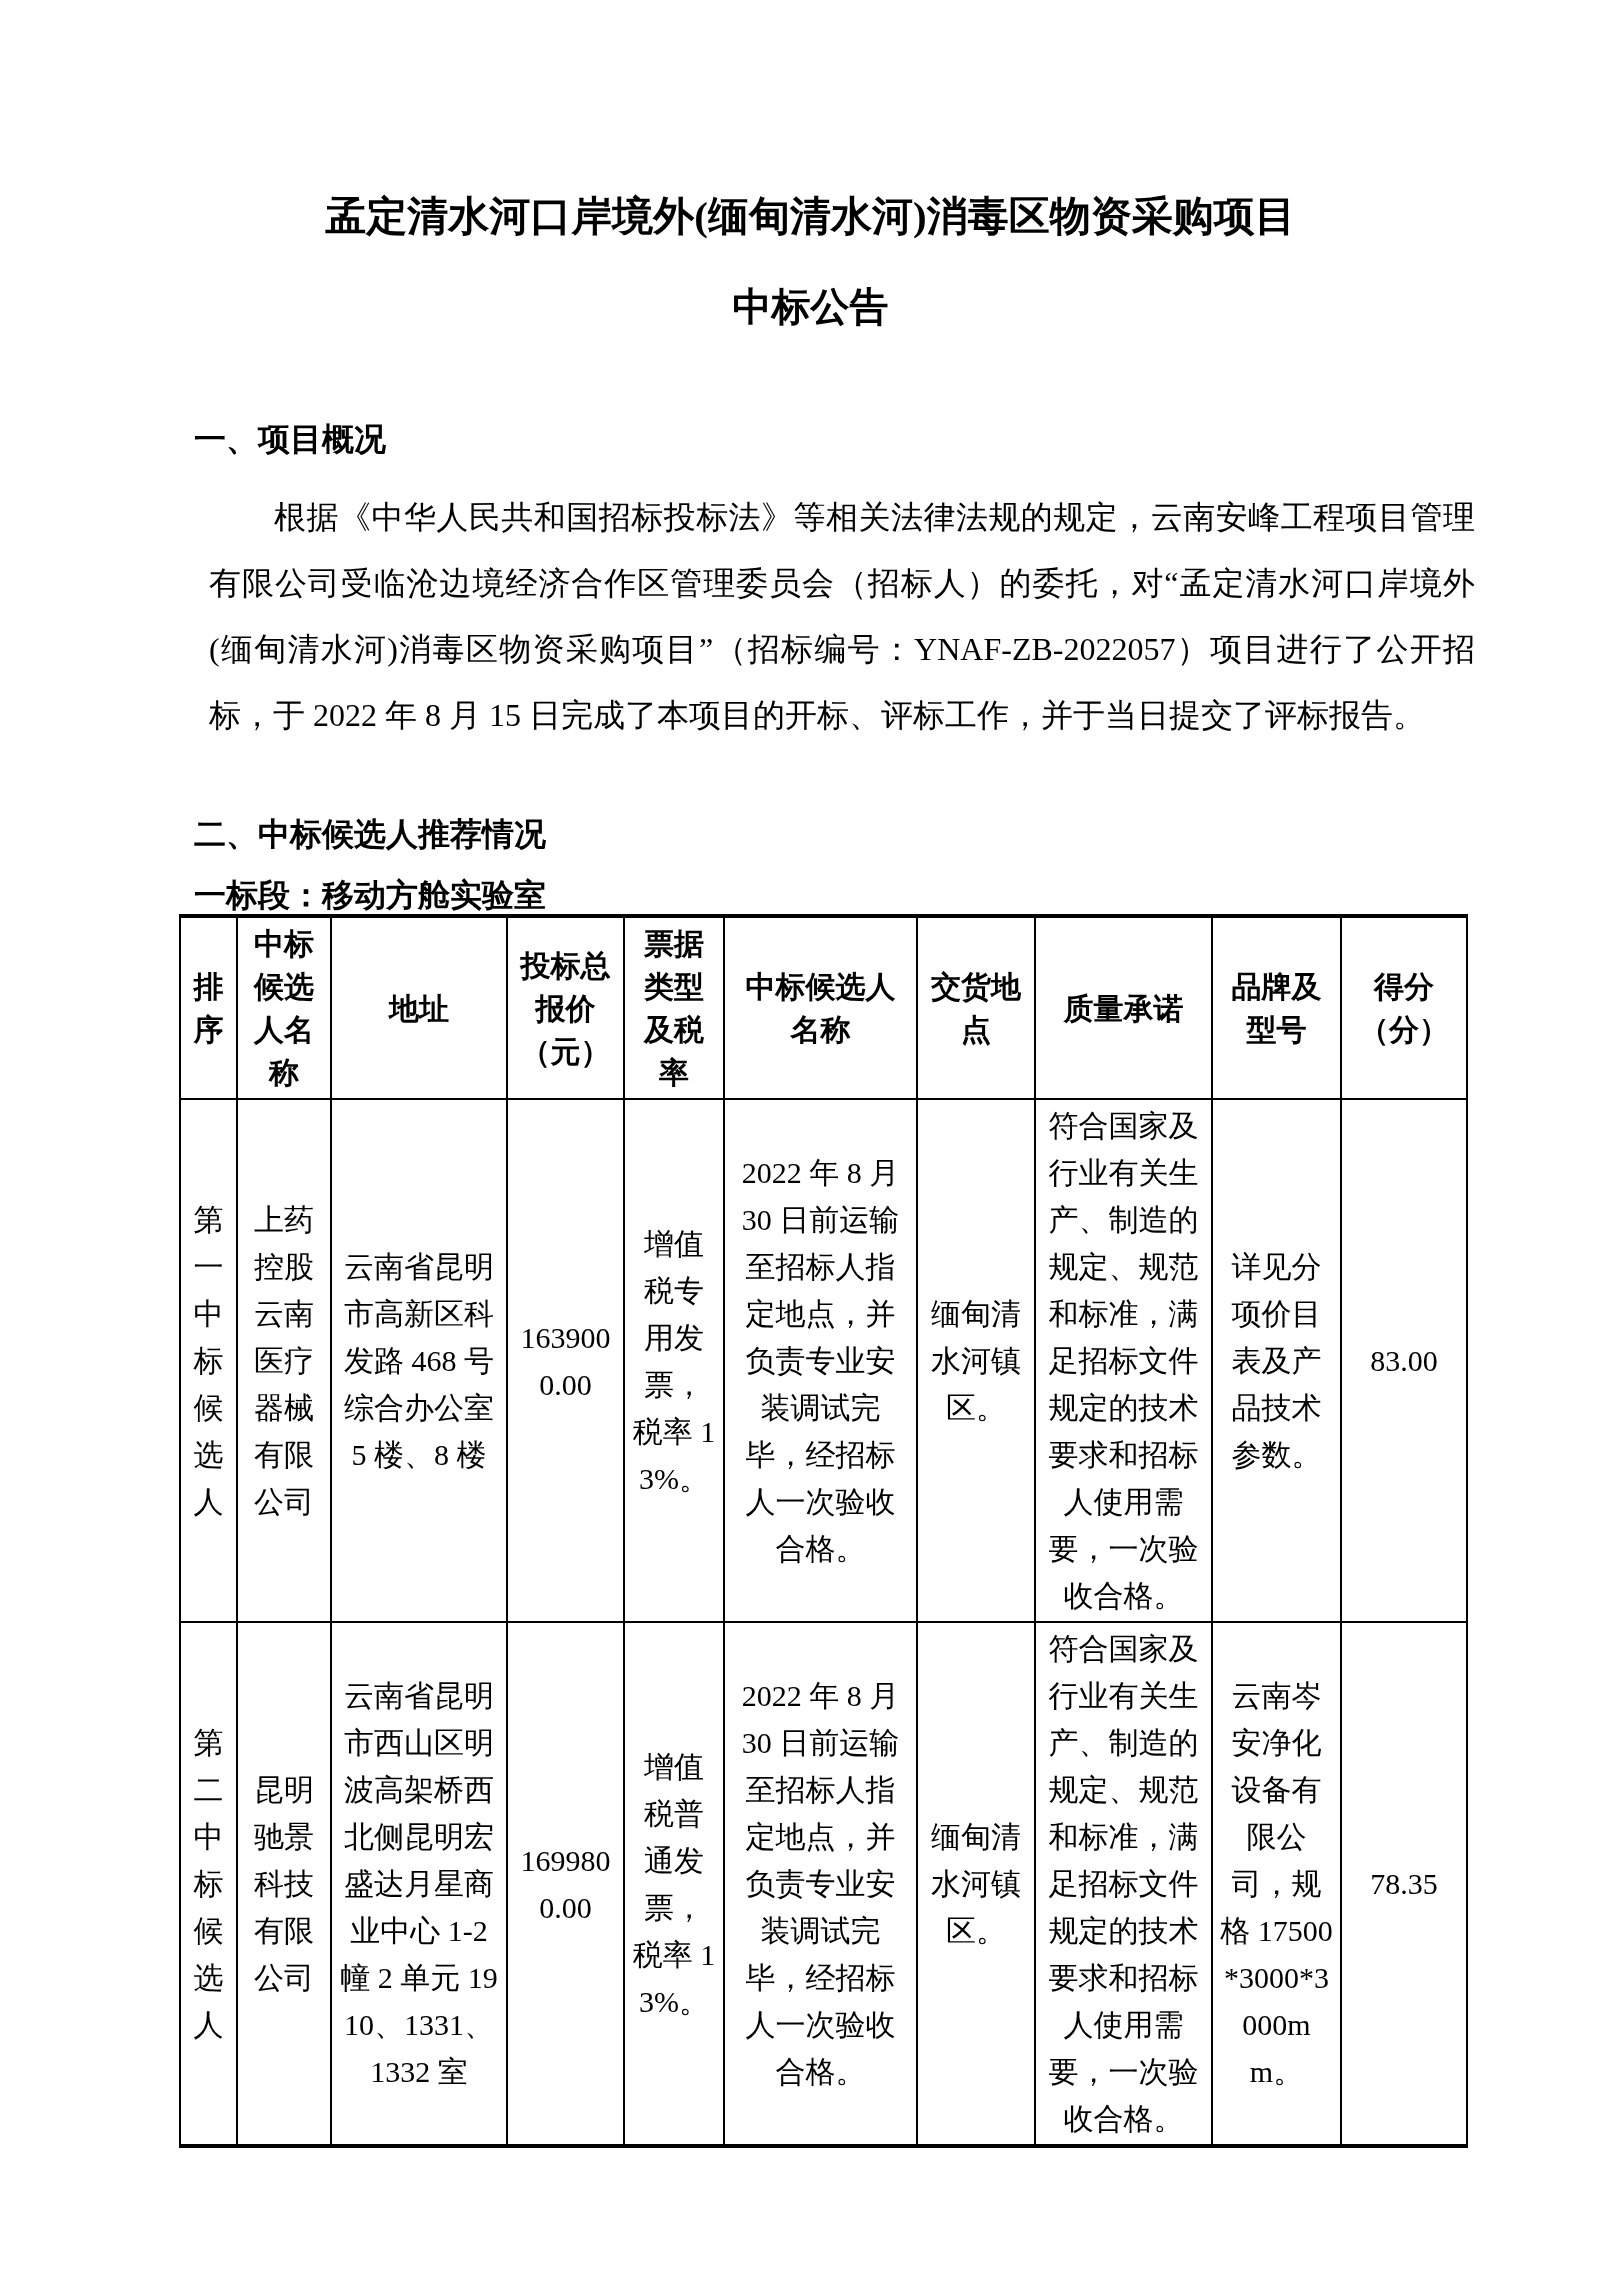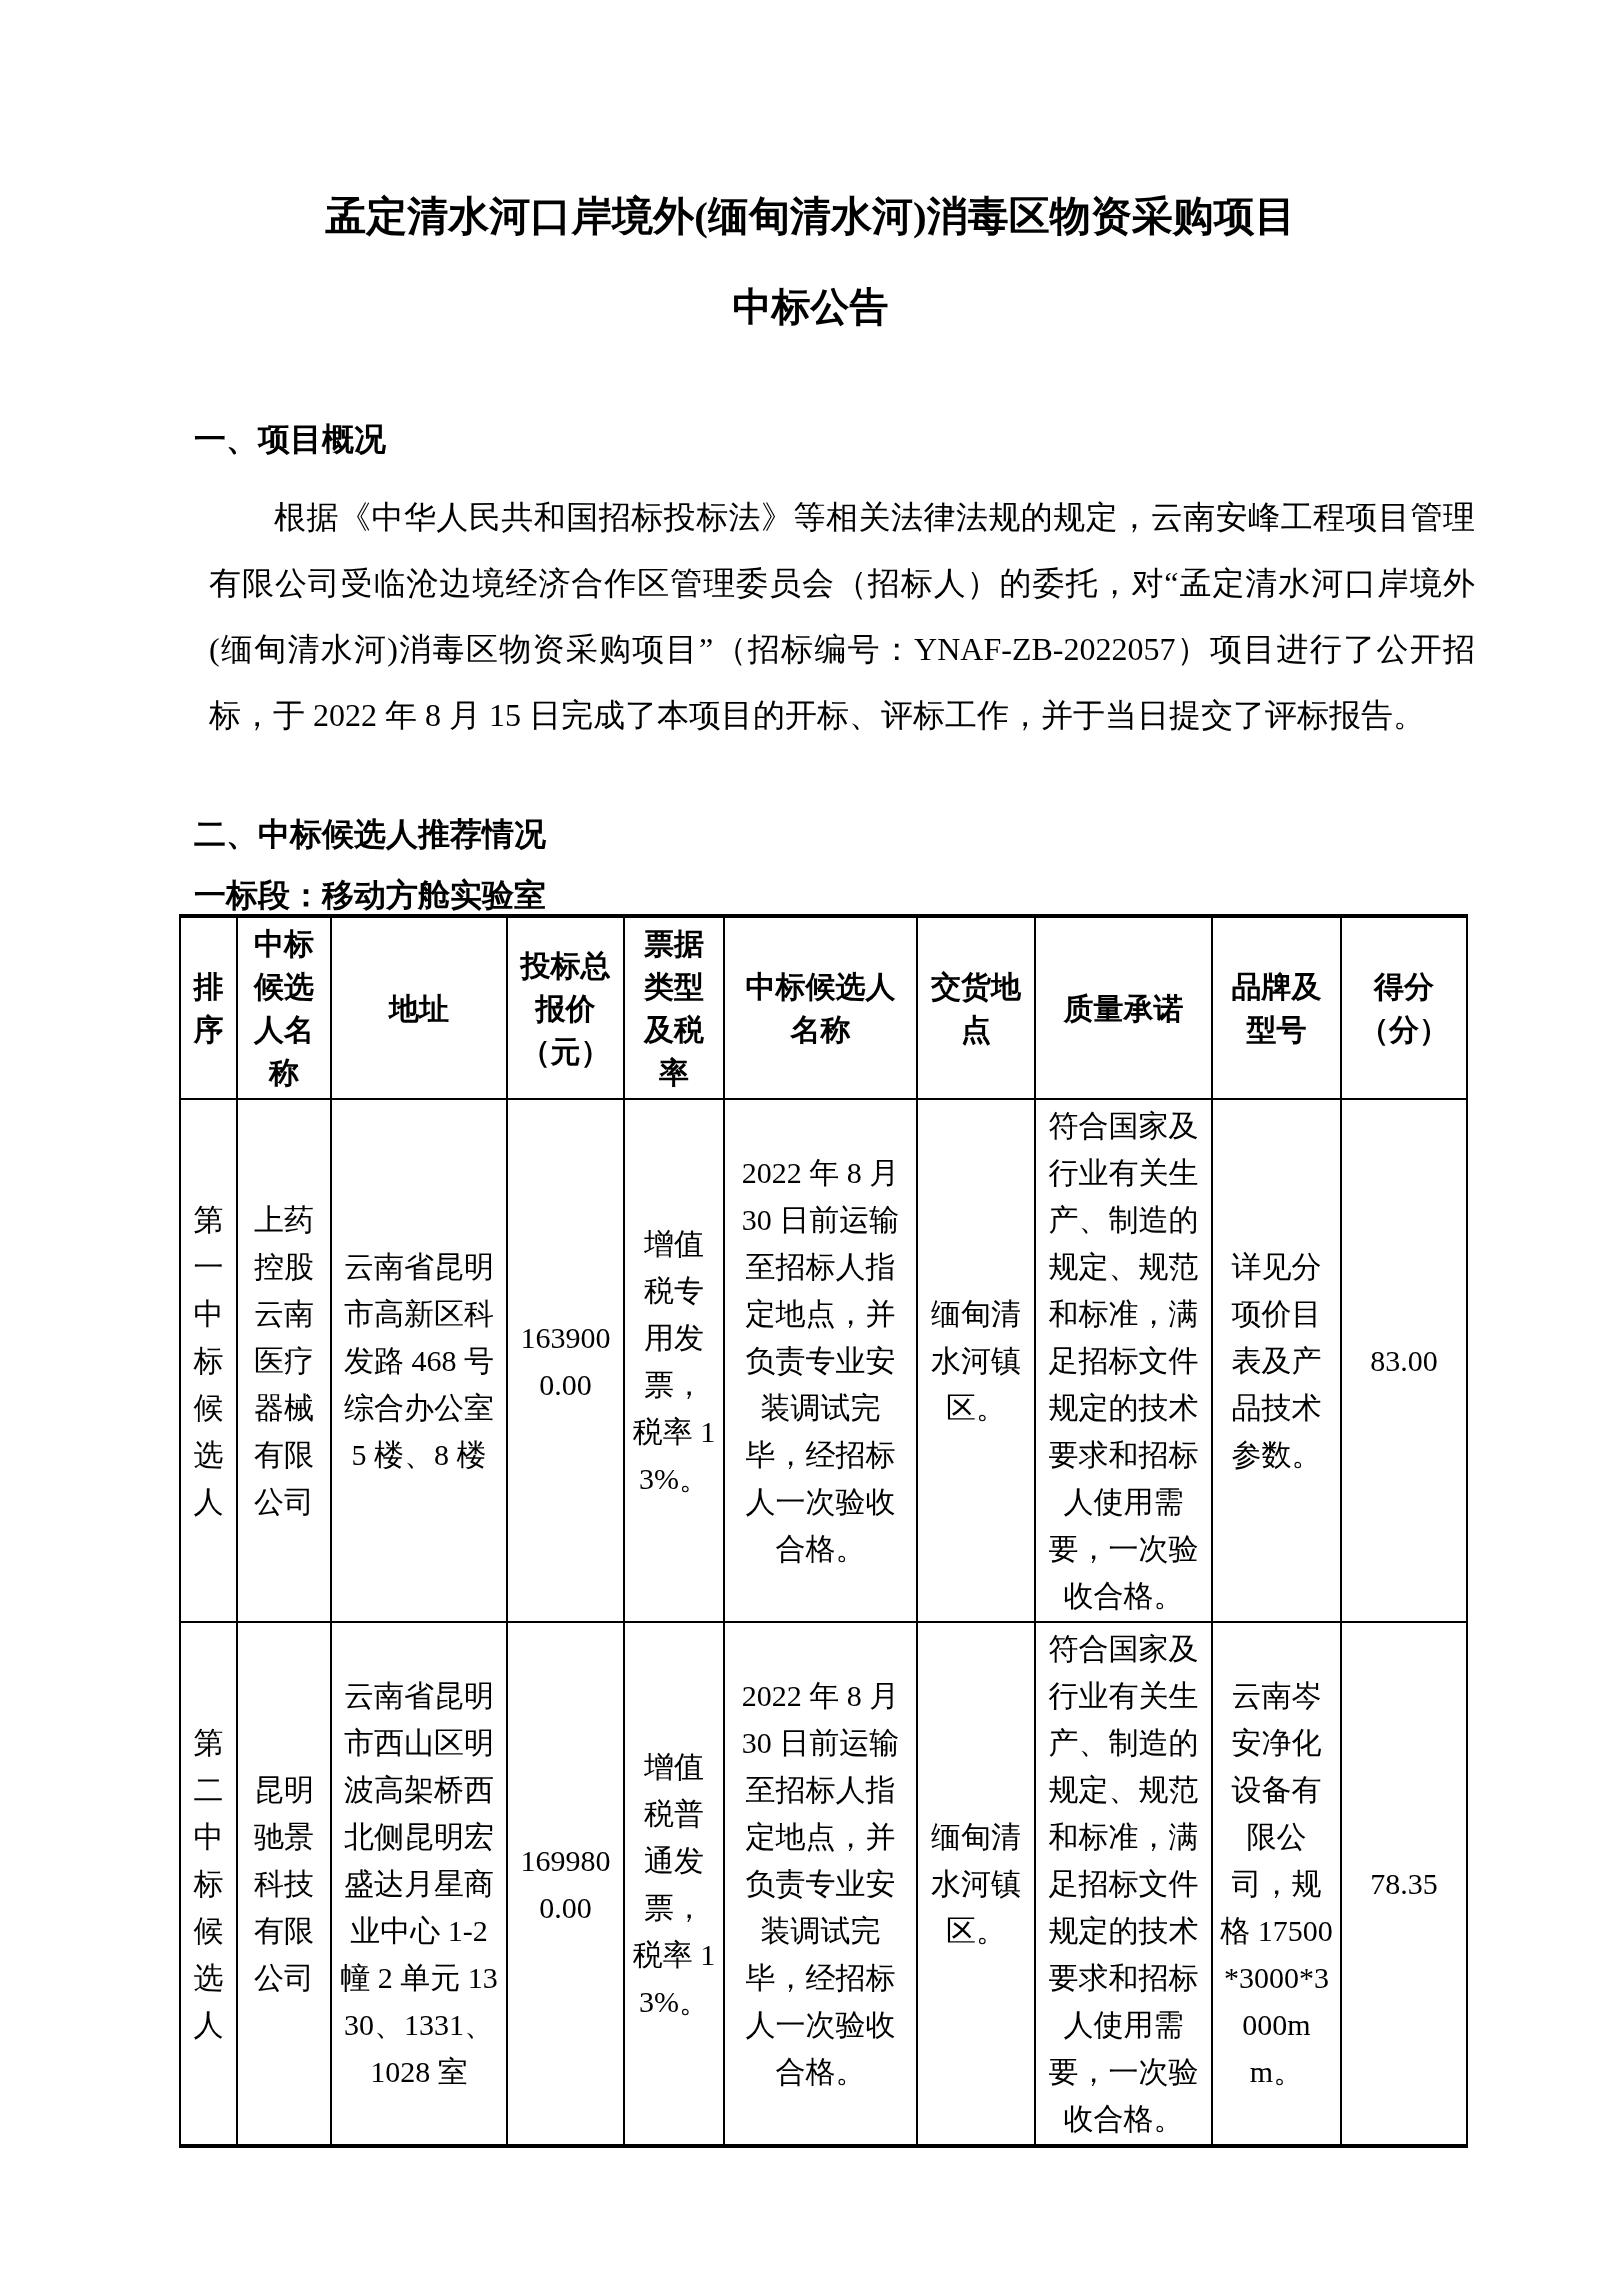--- a/index.html
+++ b/index.html
@@ -138,21 +138,21 @@
       <td class="just ba">增值税专用发票，税率 13%。</td>
       <td class="ba">2022 年 8 月 30 日前运输至招标人指定地点，并负责专业安装调试完毕，经招标人一次验收合格。</td>
       <td>缅甸清水河镇区。</td>
       <td>符合国家及行业有关生产、制造的规定、规范和标准，满足招标文件规定的技术要求和招标人使用需要，一次验收合格。</td>
       <td class="ba">详见分项价目表及产品技术参数。</td>
       <td>83.00</td>
     </tr>
     <tr class="r2">
       <td class="rank">第二中标候选人</td>
       <td>昆明驰景科技有限公司</td>
-      <td class="ba">云南省昆明市西山区明波高架桥西北侧昆明宏盛达月星商业中心 1-2 幢 2 单元 1330、1331、1028 室</td>
+      <td class="ba">云南省昆明市西山区明波高架桥西北侧昆明宏盛达月星商业中心 1-2 幢 2 单元 1910、1331、1332 室</td>
       <td class="ba">1699800.00</td>
       <td class="just ba">增值税普通发票，税率 13%。</td>
       <td class="ba">2022 年 8 月 30 日前运输至招标人指定地点，并负责专业安装调试完毕，经招标人一次验收合格。</td>
       <td>缅甸清水河镇区。</td>
       <td>符合国家及行业有关生产、制造的规定、规范和标准，满足招标文件规定的技术要求和招标人使用需要，一次验收合格。</td>
       <td class="ba">云南岑安净化设备有限公司，规格 17500*3000*3000mm。</td>
       <td>78.35</td>
     </tr>
   </tbody>
     </table>

